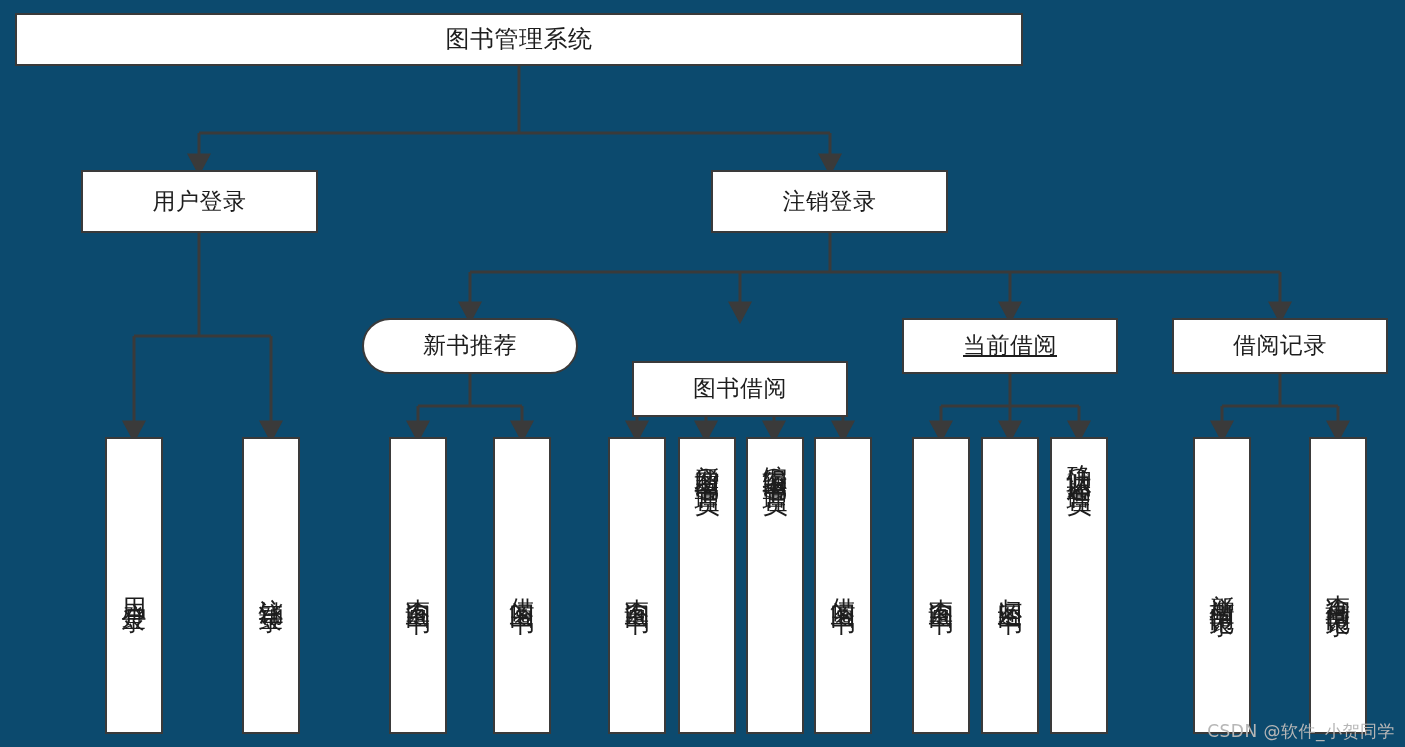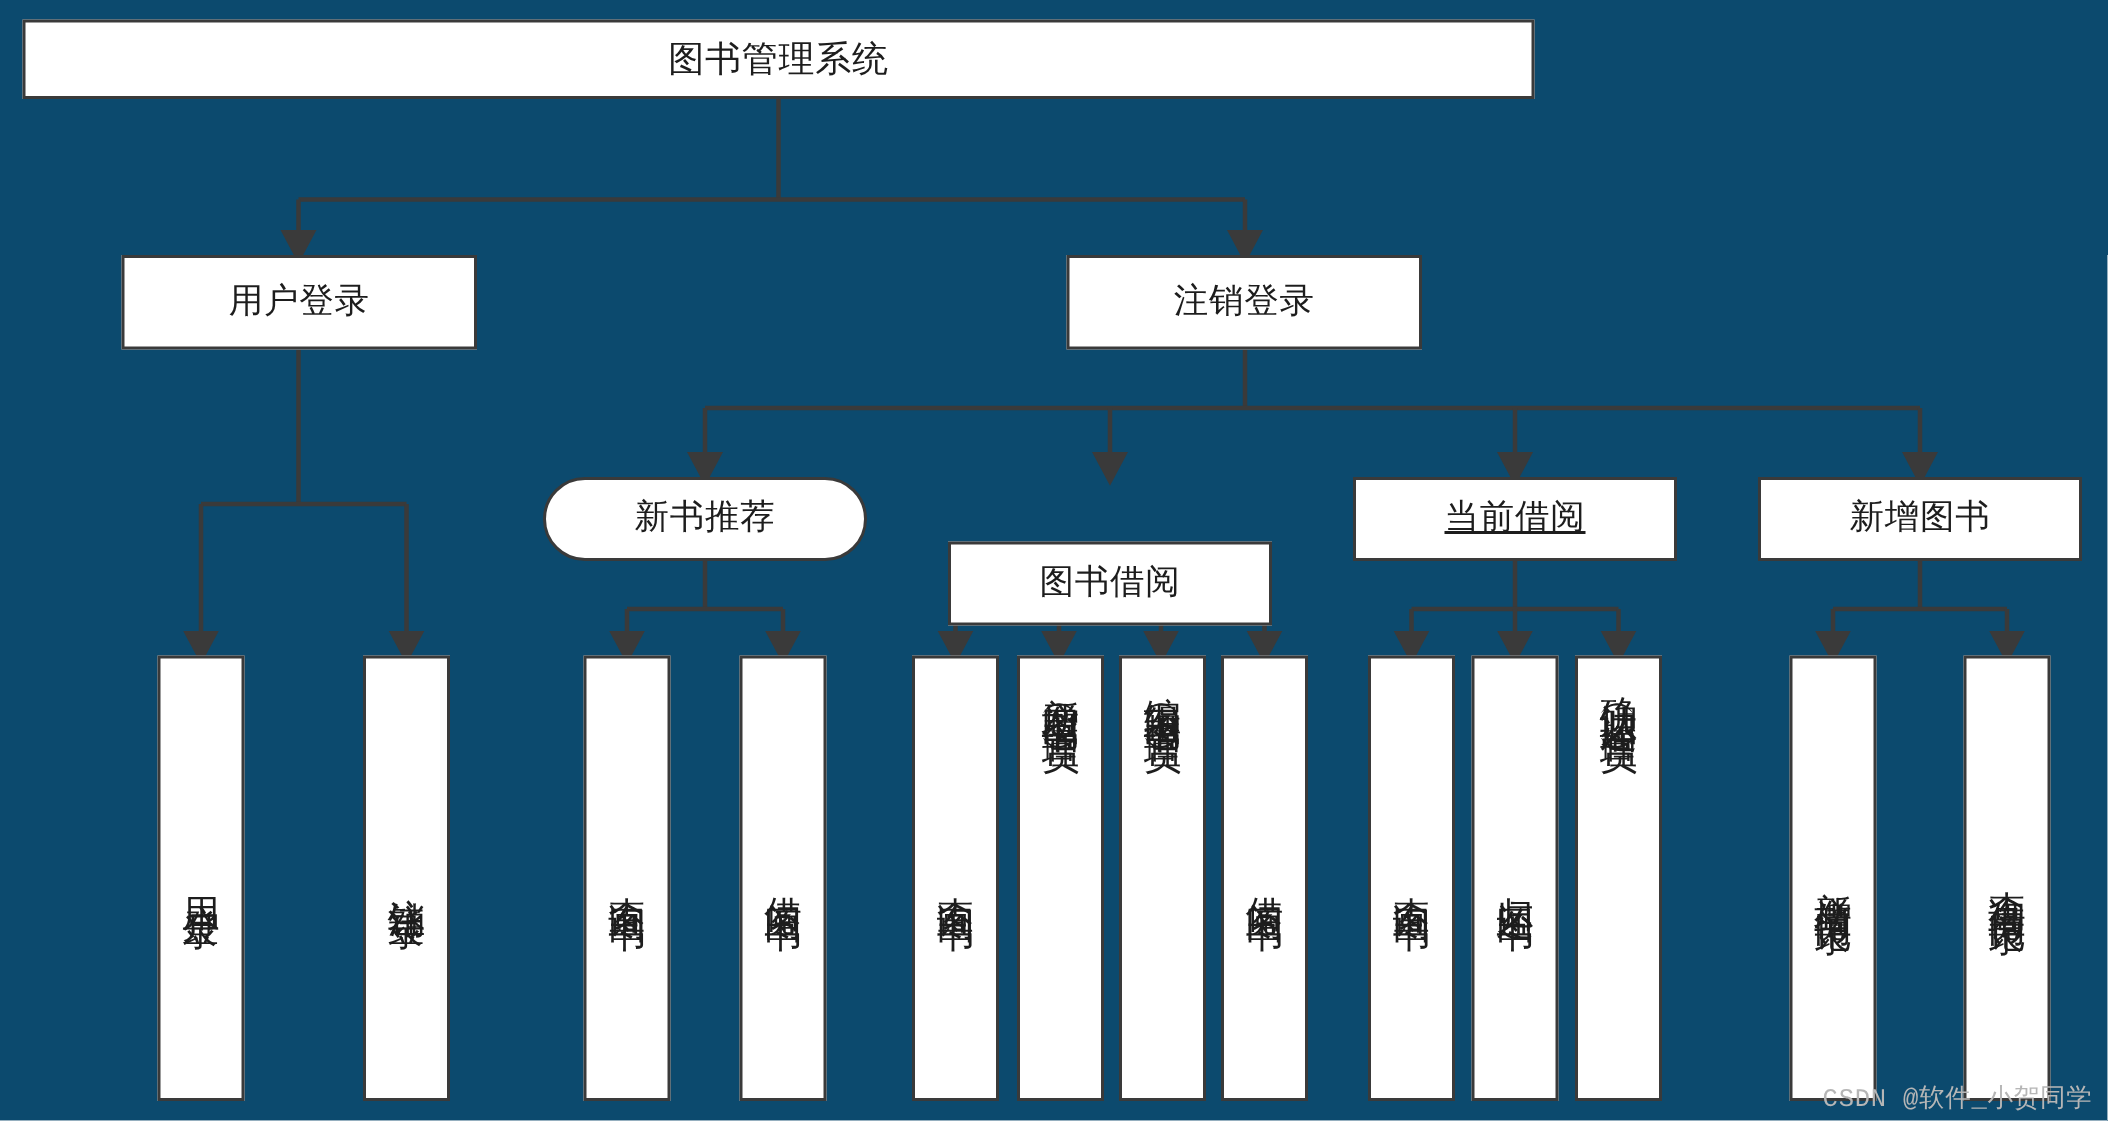--- a/index.html
+++ b/index.html
@@ -67,21 +67,20 @@
   }
   .watermark {
     position: absolute;
     right: 10px;
     bottom: 4px;
     font-size: 17px;
     color: #b6b6b6;
     letter-spacing: 0.5px;
     white-space: nowrap;
     pointer-events: none;
-    font-family: Liberation Mono, monospace;
   }
 </style>
 </head>
 <body>
 
 <div id="diagram-root">
 
   <svg id="diagram-svg" viewBox="0 0 1405 747" xmlns="http://www.w3.org/2000/svg">
     <defs>
       <marker id="arrow" markerWidth="9" markerHeight="9" refX="3.2" refY="4" orient="auto" markerUnits="strokeWidth">
@@ -146,21 +145,21 @@
   <div class="node-box node-h" style="left:362px; top:318px; width:216px; height:56px;border-radius:28px;">
     <span class="node-label">新书推荐</span>
   </div>
   <div class="node-box node-h" style="left:632px; top:318px; width:216px; height:56px;margin-top:43px;">
     <span class="node-label">图书借阅</span>
   </div>
   <div class="node-box node-h" style="left:902px; top:318px; width:216px; height:56px;text-decoration:underline;">
     <span class="node-label">当前借阅</span>
   </div>
   <div class="node-box node-h" style="left:1172px; top:318px; width:216px; height:56px;">
-    <span class="node-label">新增图书</span>
+    <span class="node-label">借阅记录</span>
   </div>
 
   <div class="node-box node-v v-center" style="left:105px; top:437px; width:58px; height:297px;">
     <span class="node-label">用户登录</span>
   </div>
   <div class="node-box node-v v-center" style="left:242px; top:437px; width:58px; height:297px;">
     <span class="node-label">注销登录</span>
   </div>
 
   <div class="node-box node-v v-center" style="left:389px; top:437px; width:58px; height:297px;">

